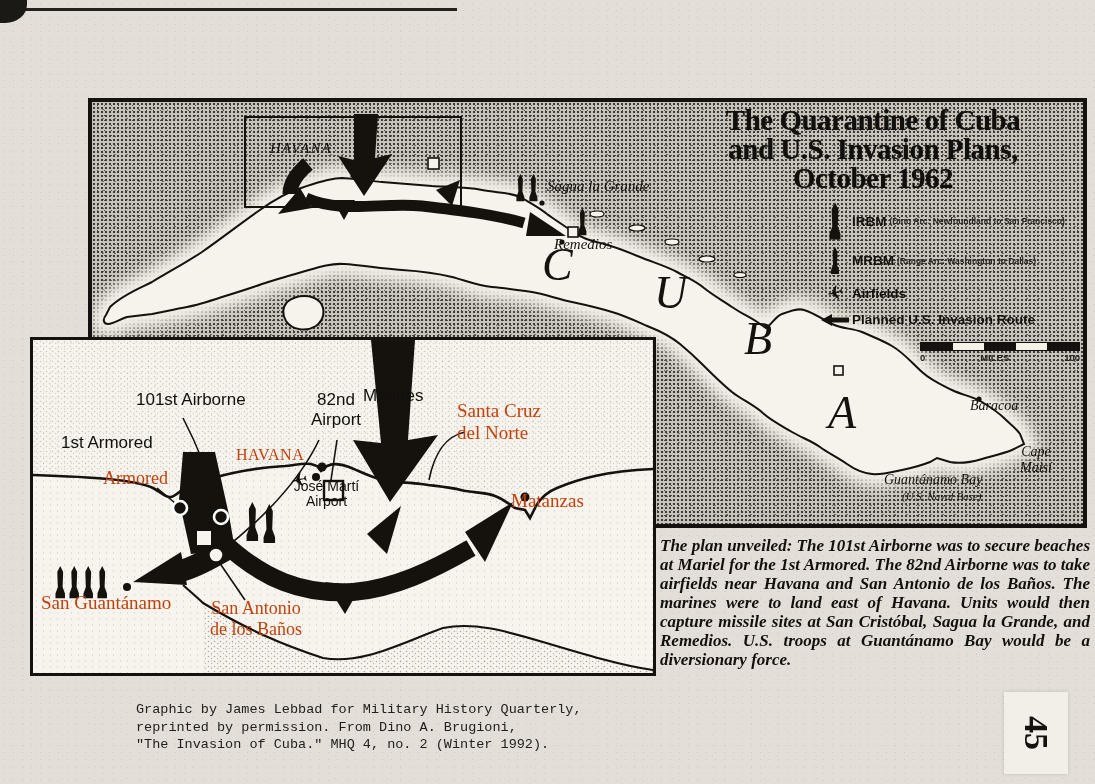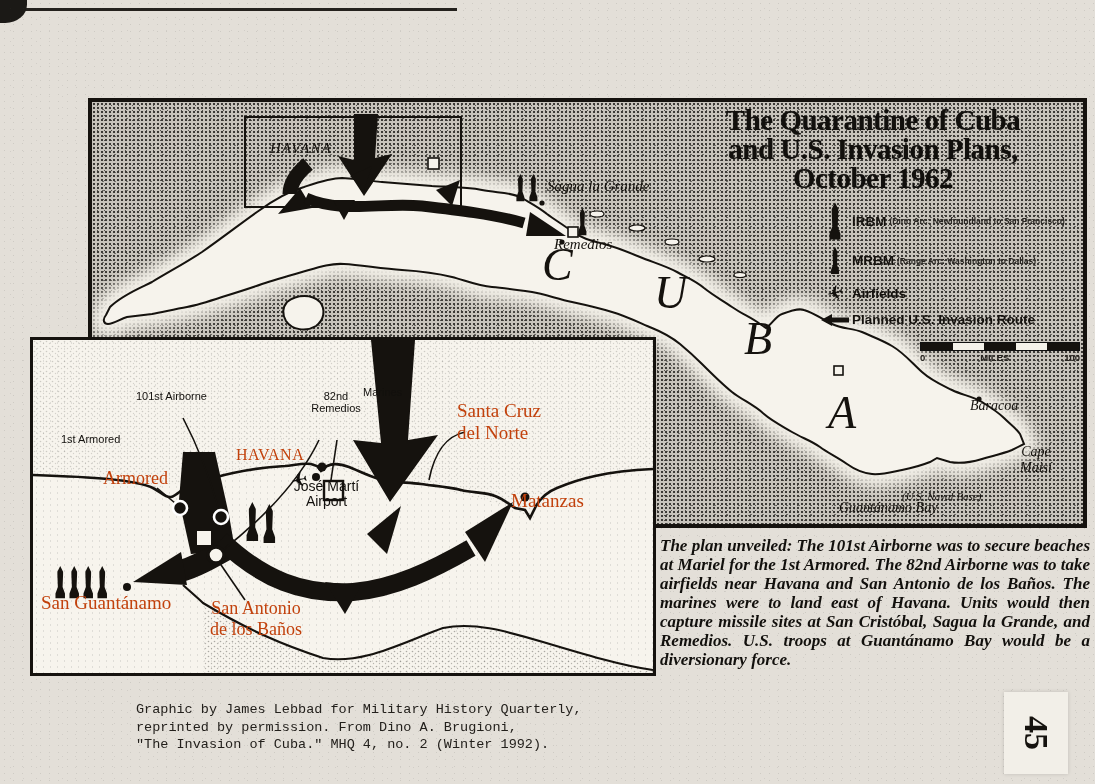--- a/index.html
+++ b/index.html
@@ -56,21 +56,21 @@
   .inset-map{
     position:absolute;left:30px;top:337px;width:620px;height:333px;
     border:3px solid #15120e;background:#f7f4ed;z-index:5;
   }
   .inset-map::before{
     content:"";position:absolute;inset:0;pointer-events:none;opacity:.12;
     background-image:radial-gradient(#333 0.7px, transparent 0.9px);
     background-size:7px 6px;
   }
   .inset-svg{position:absolute;left:0;top:0;width:100%;height:100%;}
-  .inset-label-sans{position:absolute;font-family:"Liberation Sans",sans-serif;font-size:11px;color:#12100d;white-space:pre-line;z-index:6;}
+  .inset-label-sans{position:absolute;font-family:"Liberation Sans",sans-serif;font-size:17px;color:#12100d;white-space:pre-line;z-index:6;}
   .inset-label-serif{position:absolute;font-size:18px;color:#c2410c;white-space:pre-line;z-index:6;}
   .plane{display:inline-block;transform:scaleX(-1) rotate(12deg);font-size:20px;color:#12100d;}
   .plane-abs{position:absolute;z-index:6;}
 
   
   .caption{
     position:absolute;left:660px;top:536px;width:430px;z-index:2;
     font-weight:bold;font-style:italic;font-size:17px;line-height:19px;
     text-align:justify;color:#12100d;
   }
@@ -196,21 +196,21 @@
         <span>100</span>
       </div>
     </div>
 
     <div class="map-label" style="left:178px;top:38px;letter-spacing:1px;">HAVANA</div>
     <div class="map-label" style="left:455px;top:76px;">Sagua la Grande</div>
     <div class="map-label" style="left:462px;top:134px;">Remedios</div>
     <div class="map-label" style="left:878px;top:296px;font-size:14px;">Baracoa</div>
     <div class="map-label" style="left:928px;top:342px;font-size:14px;text-align:center;">Cape
 Maisí</div>
-    <div class="map-label" style="left:747px;top:370px;font-size:14px;margin-top:28px;">Guantánamo Bay</div>
+    <div class="map-label" style="left:792px;top:370px;font-size:14px;">Guantánamo Bay</div>
     <div class="map-label sub-label" style="left:810px;top:388px;">(U.S. Naval Base)</div>
 
     <div class="cuba-letter" style="left:450px;top:136px;">C</div>
     <div class="cuba-letter" style="left:562px;top:164px;">U</div>
     <div class="cuba-letter" style="left:652px;top:210px;">B</div>
     <div class="cuba-letter" style="left:736px;top:284px;">A</div>
   </div>
 
   <div class="inset-map">
     <svg class="inset-svg" viewBox="0 0 620 333">
@@ -271,21 +271,21 @@
           <use href="#msl2" transform="translate(64,226) scale(0.95)"></use>
         </g>
       </g>
     </svg>
 
     <span class="plane plane-abs" style="left:258px;top:128px;">✈</span>
 
     <div class="inset-label-sans" style="left:28px;top:93px;">1st Armored</div>
     <div class="inset-label-sans" style="left:103px;top:50px;">101st Airborne</div>
     <div class="inset-label-sans" style="left:255px;top:50px;width:96px;text-align:center;">82nd
-Remedios</div>
+Airport</div>
     <div class="inset-label-sans" style="left:330px;top:46px;">Marines</div>
     <div class="inset-label-serif" style="left:70px;top:128px;">Armored</div>
     <div class="inset-label-serif" style="left:203px;top:106px;font-size:16px;letter-spacing:.5px;">HAVANA</div>
     <div class="inset-label-sans" style="left:246px;top:139px;width:95px;text-align:center;font-size:14px;line-height:15px;">José Martí
 Airport</div>
     <div class="inset-label-serif" style="left:424px;top:60px;font-size:19px;">Santa Cruz
 del Norte</div>
     <div class="inset-label-serif" style="left:478px;top:150px;font-size:19px;">Matanzas</div>
     <div class="inset-label-serif" style="left:8px;top:252px;font-size:19px;">San Guantánamo</div>
     <div class="inset-label-serif" style="left:158px;top:258px;width:130px;text-align:center;">San Antonio

